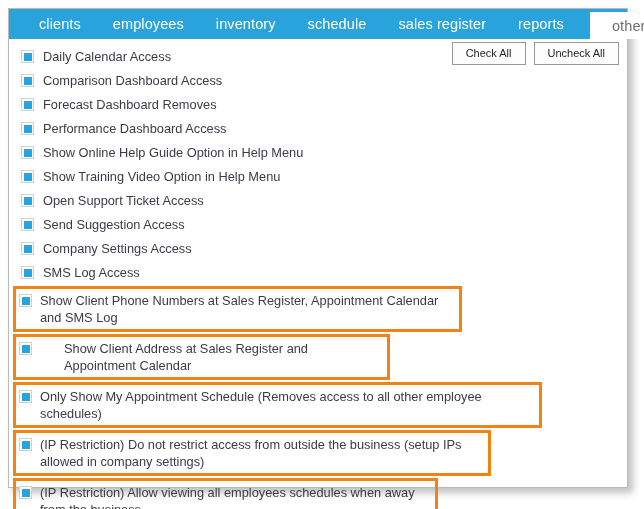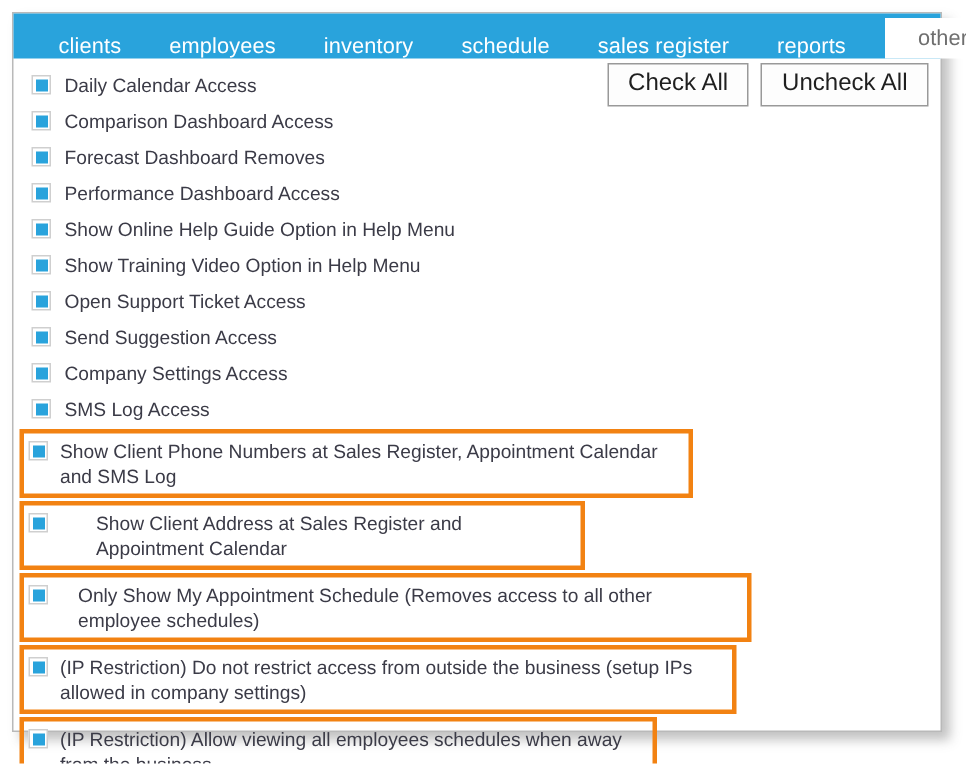--- a/index.html
+++ b/index.html
@@ -36,21 +36,21 @@
 
   
   .tabbar {
     position: absolute;
     left: 0;
     top: 0;
     right: 0;
     height: 30px;
     background: #29a3dc;
     display: flex;
-    align-items: flex-end;
+    align-items: center;
     padding-left: 14px;
     box-sizing: border-box;
   }
   .tab {
     display: flex;
     align-items: center;
     justify-content: center;
     color: #ffffff;
     font-size: 14.5px;
     padding: 0 16px;
@@ -72,21 +72,21 @@
     position: absolute;
     right: 8px;
     top: 33px;
     display: flex;
     gap: 8px;
   }
   .btn {
     background: #fdfdfd;
     border: 1px solid #999999;
     color: #1f1f1f;
-    font-size: 16px;
+    font-size: 11px;
     font-family: "Liberation Sans", sans-serif;
     padding: 4px 13px 5px 13px;
     cursor: pointer;
     line-height: 1.1;
   }
 
   
   .list {
     position: absolute;
     left: 0;
@@ -208,21 +208,21 @@
           <span class="lbl">SMS Log Access</span>
         </div>
         <div class="row hl" style="width: 449px;">
           <span class="chk"></span>
           <span class="lbl">Show Client Phone Numbers at Sales Register, Appointment Calendar and SMS Log</span>
         </div>
         <div class="row hl" style="width: 377px; gap: 24px;">
           <span class="chk"></span>
           <span class="lbl">Show Client Address at Sales Register and Appointment Calendar</span>
         </div>
-        <div class="row hl" style="width: 488px; gap: 12px;">
+        <div class="row hl" style="width: 529px;">
           <span class="chk"></span>
           <span class="lbl">Only Show My Appointment Schedule (Removes access to all other employee schedules)</span>
         </div>
         <div class="row hl" style="width: 478px;">
           <span class="chk"></span>
           <span class="lbl">(IP Restriction) Do not restrict access from outside the business (setup IPs allowed in company settings)</span>
         </div>
         <div class="row hl" style="width: 425px;">
           <span class="chk"></span>
           <span class="lbl">(IP Restriction) Allow viewing all employees schedules when away from the business</span>

